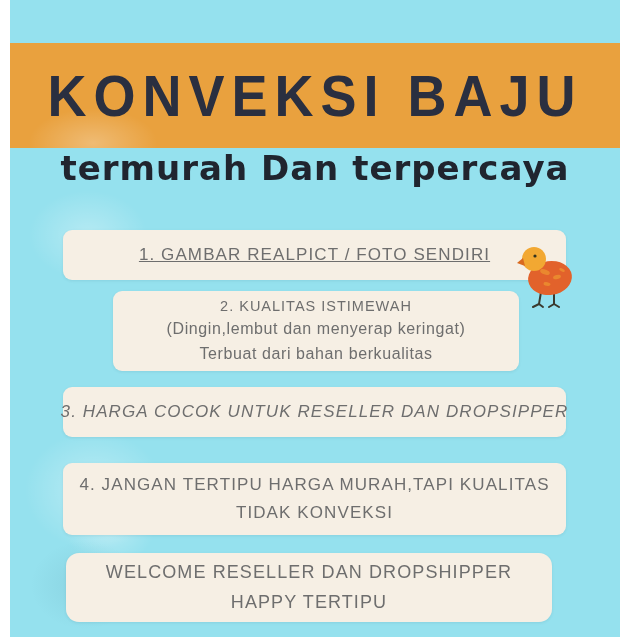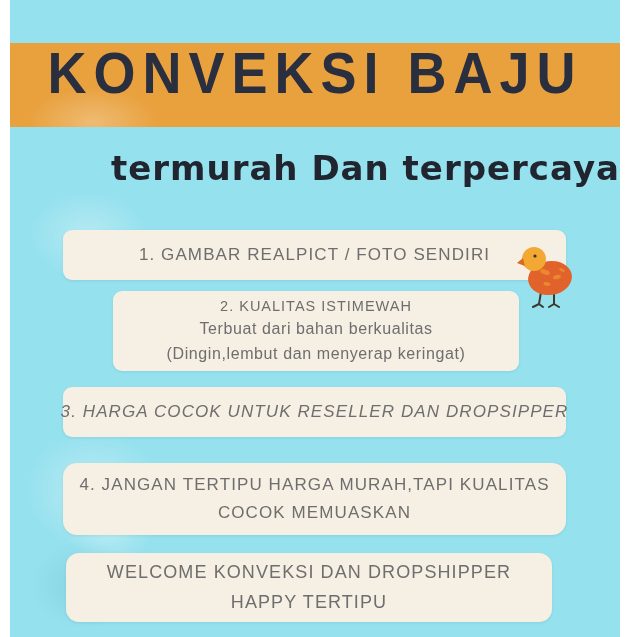--- a/index.html
+++ b/index.html
@@ -19,44 +19,44 @@
   
   .smudge{position:absolute;border-radius:50%;pointer-events:none;}
   .smudge.s1{left:18px;top:190px;width:120px;height:90px;background:radial-gradient(ellipse at center, rgba(255,255,255,0.30), rgba(255,255,255,0) 70%);}
   .smudge.s2{left:14px;top:430px;width:140px;height:120px;background:radial-gradient(ellipse at center, rgba(255,255,255,0.35), rgba(255,255,255,0) 70%);}
   .smudge.s3{left:20px;top:540px;width:110px;height:90px;background:radial-gradient(ellipse at center, rgba(40,90,110,0.10), rgba(255,255,255,0) 70%);}
   .smudge.s4{left:55px;top:495px;width:90px;height:70px;background:radial-gradient(ellipse at center, rgba(255,255,255,0.30), rgba(255,255,255,0) 70%);}
 
   
   .banner{
     position:absolute;
-    left:10px;top:43px;width:610px;height:84px;
+    left:10px;top:43px;width:610px;height:105px;
     background:#E9A13E;
-    display:flex;justify-content:center;
+    display:flex;align-items:center;justify-content:center;
     overflow:hidden;
   }
   .banner .glare{
     position:absolute;left:18px;bottom:-30px;width:130px;height:70px;
     border-radius:50%;
     background:radial-gradient(ellipse at center, rgba(255,255,255,0.28), rgba(255,255,255,0) 70%);
   }
   .banner-title{
     font-size:54px;
     font-weight:900;
     letter-spacing:7px;
     color:#2A2F40;
     white-space:nowrap;
     transform:scaleY(1.05);
   }
 
   
   .subtitle{
     position:absolute;
     left:10px;top:148px;width:610px;
-    text-align:right;
+    text-align:center;
     font-family:"DejaVu Sans", sans-serif;
     font-weight:bold;
     font-size:34px;
     letter-spacing:1px;
     color:#20252F;
   }
 
   
   .card{
     position:absolute;
@@ -65,25 +65,25 @@
     box-shadow:0 1px 3px rgba(30,80,100,0.10);
     display:flex;flex-direction:column;
     align-items:center;justify-content:center;
     text-align:center;
     color:#6E6E6E;
     font-size:17px;
     letter-spacing:1.1px;
     line-height:1.65;
   }
   .card .line{white-space:nowrap;}
-  .card1{left:63px;top:230px;width:503px;height:50px;}
+  .card1{left:63px;top:230px;width:503px;height:50px;text-decoration:underline;}
   .card2{left:113px;top:291px;width:406px;height:80px;font-size:16px;letter-spacing:0.6px;line-height:1.55;}
   .card2 .line:first-child{font-size:14.5px;letter-spacing:1px;}
   .card3{left:63px;top:387px;width:503px;height:50px;font-style:italic;}
-  .card4{left:63px;top:463px;width:503px;height:72px;border-radius:14px;}
+  .card4{left:63px;top:463px;width:503px;height:72px;}
   .card5{left:66px;top:553px;width:486px;height:69px;border-radius:13px;font-size:18px;}
 
   
   .chick{
     position:absolute;left:517px;top:244px;width:58px;height:66px;
   }
 </style>
 </head>
 <body>
 
@@ -102,35 +102,35 @@
   </div>
 
   <div class="subtitle">termurah Dan terpercaya</div>
 
   <div class="card card1">
     <div class="line">1. GAMBAR REALPICT / FOTO SENDIRI</div>
   </div>
 
   <div class="card card2">
     <div class="line">2. KUALITAS ISTIMEWAH</div>
+    <div class="line">(Dingin,lembut dan menyerap keringat)</div>
     <div class="line">Terbuat dari bahan berkualitas</div>
-    <div class="line">(Dingin,lembut dan menyerap keringat)</div>
   </div>
 
   <div class="card card3">
     <div class="line">3. HARGA COCOK UNTUK RESELLER DAN DROPSIPPER</div>
   </div>
 
   <div class="card card4">
     <div class="line">4. JANGAN TERTIPU HARGA MURAH,TAPI KUALITAS</div>
-    <div class="line">COCOK MEMUASKAN</div>
+    <div class="line">TIDAK KONVEKSI</div>
   </div>
 
   <div class="card card5">
-    <div class="line">WELCOME KONVEKSI DAN DROPSHIPPER</div>
+    <div class="line">WELCOME RESELLER DAN DROPSHIPPER</div>
     <div class="line">HAPPY TERTIPU</div>
   </div>
 
   <svg class="chick" viewBox="0 0 58 66" xmlns="http://www.w3.org/2000/svg">
 
     <g stroke="#3A3A2E" stroke-width="2" stroke-linecap="round" fill="none">
       <path d="M24 48 L22 60 L16 63"></path>
       <path d="M22 60 L26 63"></path>
       <path d="M37 48 L37 60 L32 63"></path>
       <path d="M37 60 L42 63"></path>

